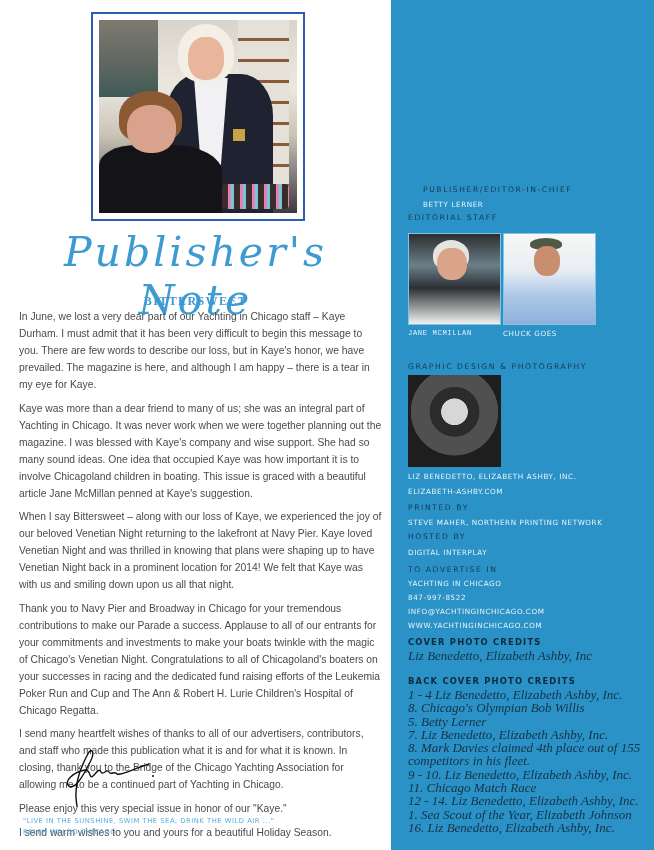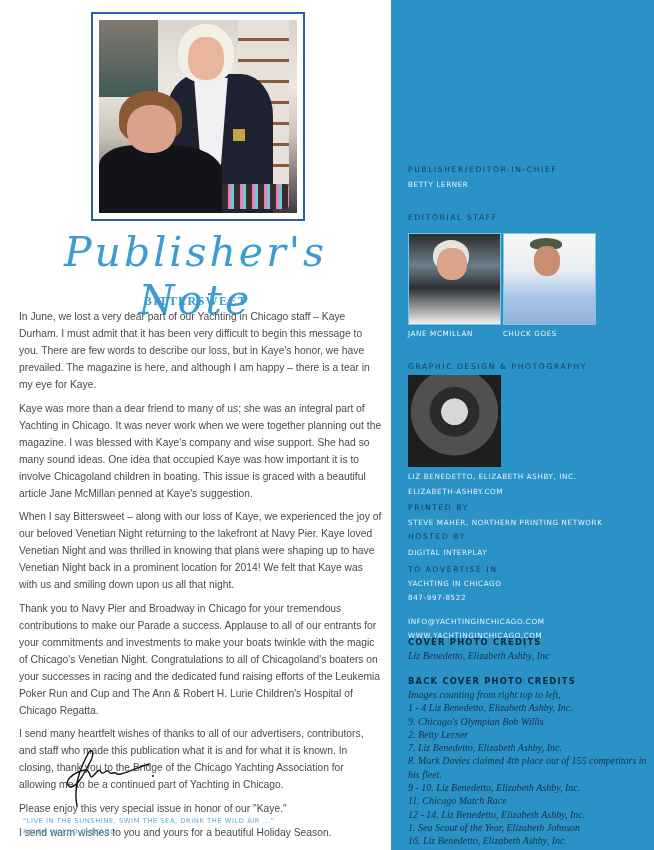--- a/index.html
+++ b/index.html
@@ -57,21 +57,21 @@
   .r-label {
     font-family: "DejaVu Sans", sans-serif; font-size: 7.6px; letter-spacing: 1.6px; color: #16384f; text-transform: uppercase;
   }
   .r-value {
     font-family: "DejaVu Sans", sans-serif; font-size: 7.2px; letter-spacing: 0.6px; color: #e8f4fb; text-transform: uppercase;
   }
   .r-heading {
     font-family: "DejaVu Sans", sans-serif; font-weight: bold; font-size: 8.4px; letter-spacing: 1.2px; color: #0f2a3c; text-transform: uppercase;
   }
   .r-italic {
-    font-family: "Liberation Serif", serif; font-style: italic; font-size: 10px; color: #163246; line-height: 13.3px;
+    font-family: "Liberation Serif", serif; font-style: italic; font-size: 13px; color: #163246; line-height: 13.3px;
   }
 
   .staff-photo { position: absolute; width: 93px; height: 92px; border: 1px solid #7fc3e6; overflow: hidden; }
   .staff-photo.jane { background: linear-gradient(180deg,#2d2d2f 0%,#6c7f88 35%,#2c2f33 60%,#f1f1f1 100%); }
   .staff-photo.chuck { background: linear-gradient(180deg,#f7f7f5 0%,#e9eef3 40%,#a9c6e6 70%,#8fb1da 100%); }
   .staff-photo .face { position: absolute; border-radius: 45%; }
   .staff-photo .hair { position: absolute; border-radius: 50% 50% 40% 40%; }
   .liz-photo { position: absolute; width: 93px; height: 92px; overflow: hidden;
     background: radial-gradient(circle at 50% 40%, #d7d7d7 0 18%, #2b2b2b 19% 34%, #505050 35% 60%, #1e1e1e 61%); }
 </style>
@@ -113,39 +113,39 @@
     <circle cx="98" cy="30" r="1" fill="#111"></circle>
   </svg>
 
   <div class="quote">
     <div>"LIVE IN THE SUNSHINE, SWIM THE SEA, DRINK THE WILD AIR ..."</div>
     <div>RALPH WALDO CHICAGO</div>
   </div>
 </div>
 
 <div class="right">
-  <div class="r-block" style="top:165px;">
+  <div class="r-block" style="top:185px;margin-left:15px;">
     <div class="r-label">PUBLISHER/EDITOR-IN-CHIEF</div>
     <div class="r-value" style="margin-top:6px;">BETTY LERNER</div>
   </div>
 
   <div class="r-block" style="top:213px;">
     <div class="r-label">EDITORIAL STAFF</div>
   </div>
 
   <div class="staff-photo jane" style="left:17px; top:233px;">
     <div class="hair" style="left:24px; top:6px; width:36px; height:30px; background:#e6e4e0;"></div>
     <div class="face" style="left:28px; top:14px; width:30px; height:32px; background:#d9a48a;"></div>
   </div>
   <div class="staff-photo chuck" style="left:112px; top:233px;">
     <div class="hair" style="left:26px; top:4px; width:32px; height:12px; background:#4f5a46;"></div>
     <div class="face" style="left:30px; top:12px; width:26px; height:30px; background:#c98d6f;"></div>
   </div>
 
-  <div class="r-value" style="position:absolute; left:17px; top:329px;">JANE MCMILLAN</div>
+  <div class="r-value" style="position:absolute; left:17px; top:329px;font-family:Liberation Mono, monospace;">JANE MCMILLAN</div>
   <div class="r-value" style="position:absolute; left:112px; top:329px;">CHUCK GOES</div>
 
   <div class="r-block" style="top:362px;">
     <div class="r-label">GRAPHIC DESIGN &amp; PHOTOGRAPHY</div>
   </div>
   <div class="liz-photo" style="left:17px; top:375px;"></div>
 
   <div class="r-block" style="top:472px;">
     <div class="r-value">LIZ BENEDETTO, ELIZABETH ASHBY, INC.</div>
     <div class="r-value" style="margin-top:6px;">ELIZABETH-ASHBY.COM</div>
@@ -158,36 +158,35 @@
 
   <div class="r-block" style="top:532px;">
     <div class="r-label">HOSTED BY</div>
     <div class="r-value" style="margin-top:7px;">DIGITAL INTERPLAY</div>
   </div>
 
   <div class="r-block" style="top:565px;">
     <div class="r-label">TO ADVERTISE IN</div>
     <div class="r-value" style="margin-top:5px;">YACHTING IN CHICAGO</div>
     <div class="r-value" style="margin-top:5px;">847-997-8522</div>
-    <div class="r-value" style="margin-top:15px;">INFO@YACHTINGINCHICAGO.COM</div>
+    <div class="r-value" style="margin-top:5px;">INFO@YACHTINGINCHICAGO.COM</div>
     <div class="r-value" style="margin-top:5px;">WWW.YACHTINGINCHICAGO.COM</div>
   </div>
 
   <div class="r-block" style="top:637px;">
     <div class="r-heading">COVER PHOTO CREDITS</div>
     <div class="r-italic" style="margin-top:2px;">Liz Benedetto, Elizabeth Ashby, Inc</div>
   </div>
 
   <div class="r-block" style="top:676px; width:240px;">
     <div class="r-heading">BACK COVER PHOTO CREDITS</div>
     <div style="margin-top:2px;">
-      <div class="r-italic">Images counting from right top to left,</div>
       <div class="r-italic">1 - 4 Liz Benedetto, Elizabeth Ashby, Inc.</div>
-      <div class="r-italic">9. Chicago's Olympian Bob Willis</div>
-      <div class="r-italic">2. Betty Lerner</div>
+      <div class="r-italic">8. Chicago's Olympian Bob Willis</div>
+      <div class="r-italic">5. Betty Lerner</div>
       <div class="r-italic">7. Liz Benedetto, Elizabeth Ashby, Inc.</div>
       <div class="r-italic">8. Mark Davies claimed 4th place out of 155 competitors in his fleet.</div>
       <div class="r-italic">9 - 10. Liz Benedetto, Elizabeth Ashby, Inc.</div>
       <div class="r-italic">11. Chicago Match Race</div>
       <div class="r-italic">12 - 14. Liz Benedetto, Elizabeth Ashby, Inc.</div>
       <div class="r-italic">1. Sea Scout of the Year, Elizabeth Johnson</div>
       <div class="r-italic">16. Liz Benedetto, Elizabeth Ashby, Inc.</div>
     </div>
   </div>
 </div>

